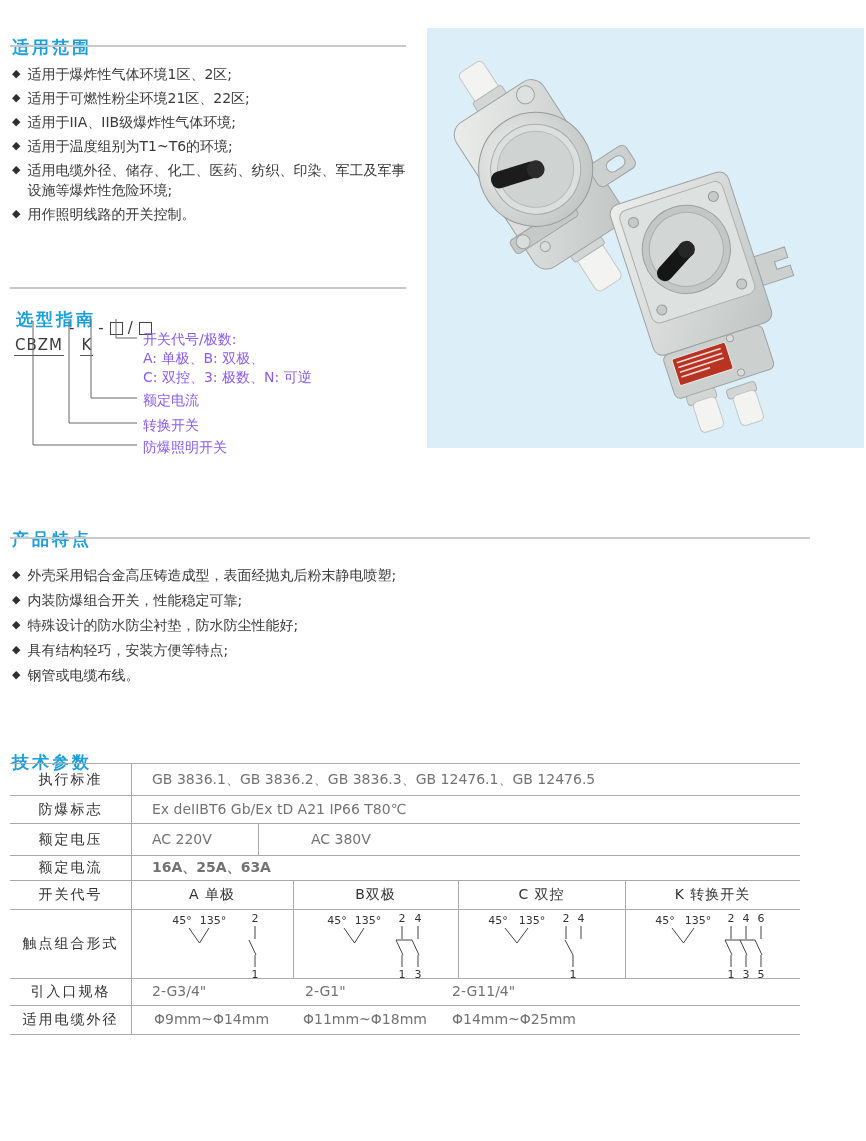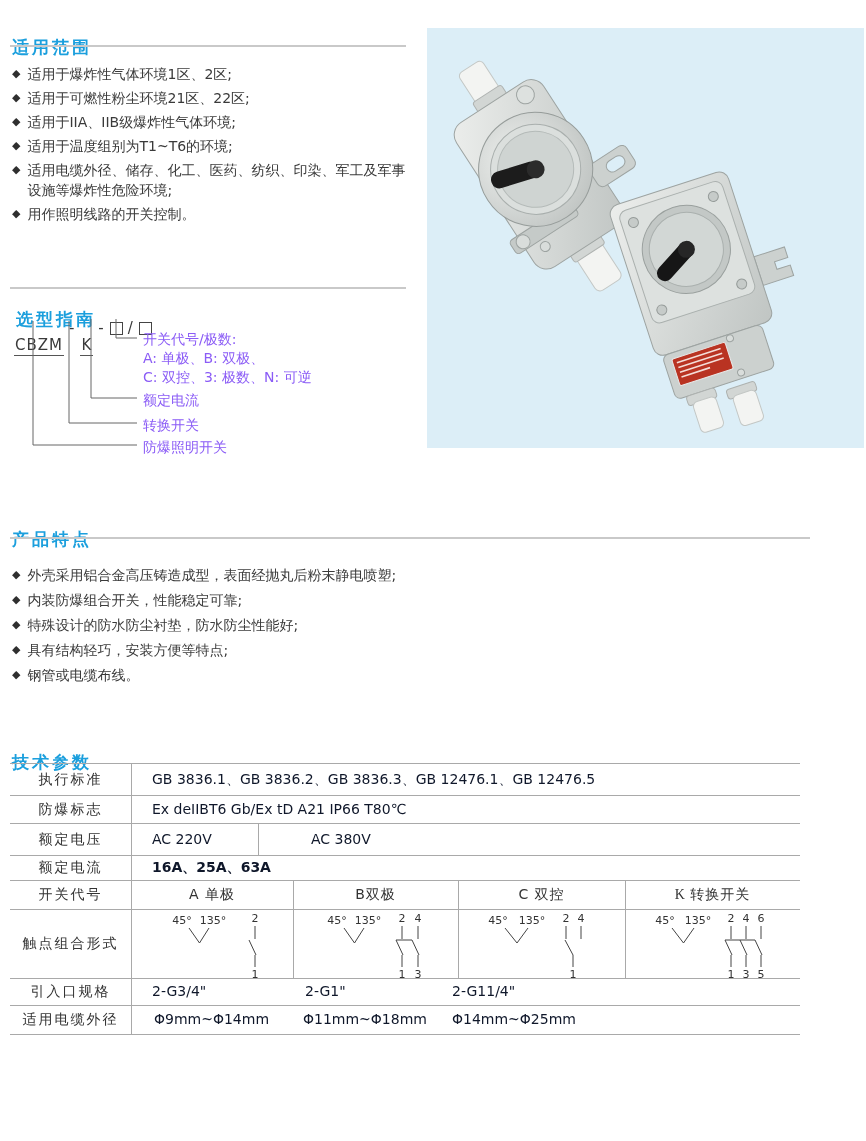--- a/index.html
+++ b/index.html
@@ -12,21 +12,21 @@
   .bullets li{display:flex;line-height:20px;margin-bottom:4px;}
   .bullets.feat li{margin-bottom:5px;}
   .bullets .b{margin-right:7px;font-size:11px;line-height:20px;color:#2f2f2f;}
   .model{display:flex;align-items:center;gap:5px;font-size:15px;color:#3a3a3a;letter-spacing:1px;}
   .model .u{border-bottom:1px solid #555;padding:0 1px 1px 1px;margin-top:36px;}
   .model .box{width:11px;height:11px;border:1.5px solid #444;display:inline-block;}
   .callout{position:absolute;font-size:14px;color:#8b5cf6;white-space:nowrap;line-height:19px;}
   .tl{position:absolute;background:#a9a9a9;}
   .tlabel{position:absolute;left:10px;width:121px;text-align:center;font-size:14px;
           letter-spacing:2px;color:#333;white-space:nowrap;}
-  .tval{position:absolute;font-size:14px;color:#0f172a;white-space:nowrap;}
+  .tval{position:absolute;font-size:14px;color:#737373;white-space:nowrap;}
   .tcell{position:absolute;text-align:center;font-size:14px;color:#333;letter-spacing:1px;white-space:nowrap;}
   svg.contact{position:absolute;overflow:visible;}
   svg.contact line{stroke:#444;stroke-width:1;}
   svg.contact text{fill:#333;font-size:11px;font-family:"DejaVu Sans","Liberation Sans",sans-serif;}
   .panel{position:absolute;background:#dceef7;}
 </style>
 </head>
 <body>
 
 <div class="page">
@@ -209,21 +209,21 @@
 
   <div class="tval" style="left:152px;top:771px;">GB 3836.1、GB 3836.2、GB 3836.3、GB 12476.1、GB 12476.5</div>
   <div class="tval" style="left:152px;top:801px;">Ex deIIBT6 Gb/Ex tD A21 IP66 T80℃</div>
   <div class="tval" style="left:152px;top:831px;">AC 220V</div>
   <div class="tval" style="left:311px;top:831px;">AC 380V</div>
   <div class="tval" style="left:152px;top:859px;font-weight:bold;">16A、25A、63A</div>
 
   <div class="tcell" style="left:131px;top:886px;width:162px;">A 单极</div>
   <div class="tcell" style="left:293px;top:886px;width:165px;">B双极</div>
   <div class="tcell" style="left:458px;top:886px;width:167px;">C 双控</div>
-  <div class="tcell" style="left:625px;top:886px;width:175px;font-family:Liberation Serif, serif;">K 转换开关</div>
+  <div class="tcell" style="left:625px;top:886px;width:175px;">K 转换开关</div>
 
   <svg class="contact" style="left:131px;top:910px;" width="162" height="68">
       <text x="51" y="14" text-anchor="middle">45°</text>
       <text x="82" y="14" text-anchor="middle">135°</text>
       <line x1="58" y1="18" x2="68.5" y2="33"></line>
       <line x1="78" y1="18" x2="68.5" y2="33"></line>
       <text x="124" y="12" text-anchor="middle">2</text>
       <line x1="124" y1="16" x2="124" y2="29"></line>
       <line x1="118" y1="30" x2="125" y2="45"></line>
       <line x1="124" y1="45" x2="124" y2="57"></line>

